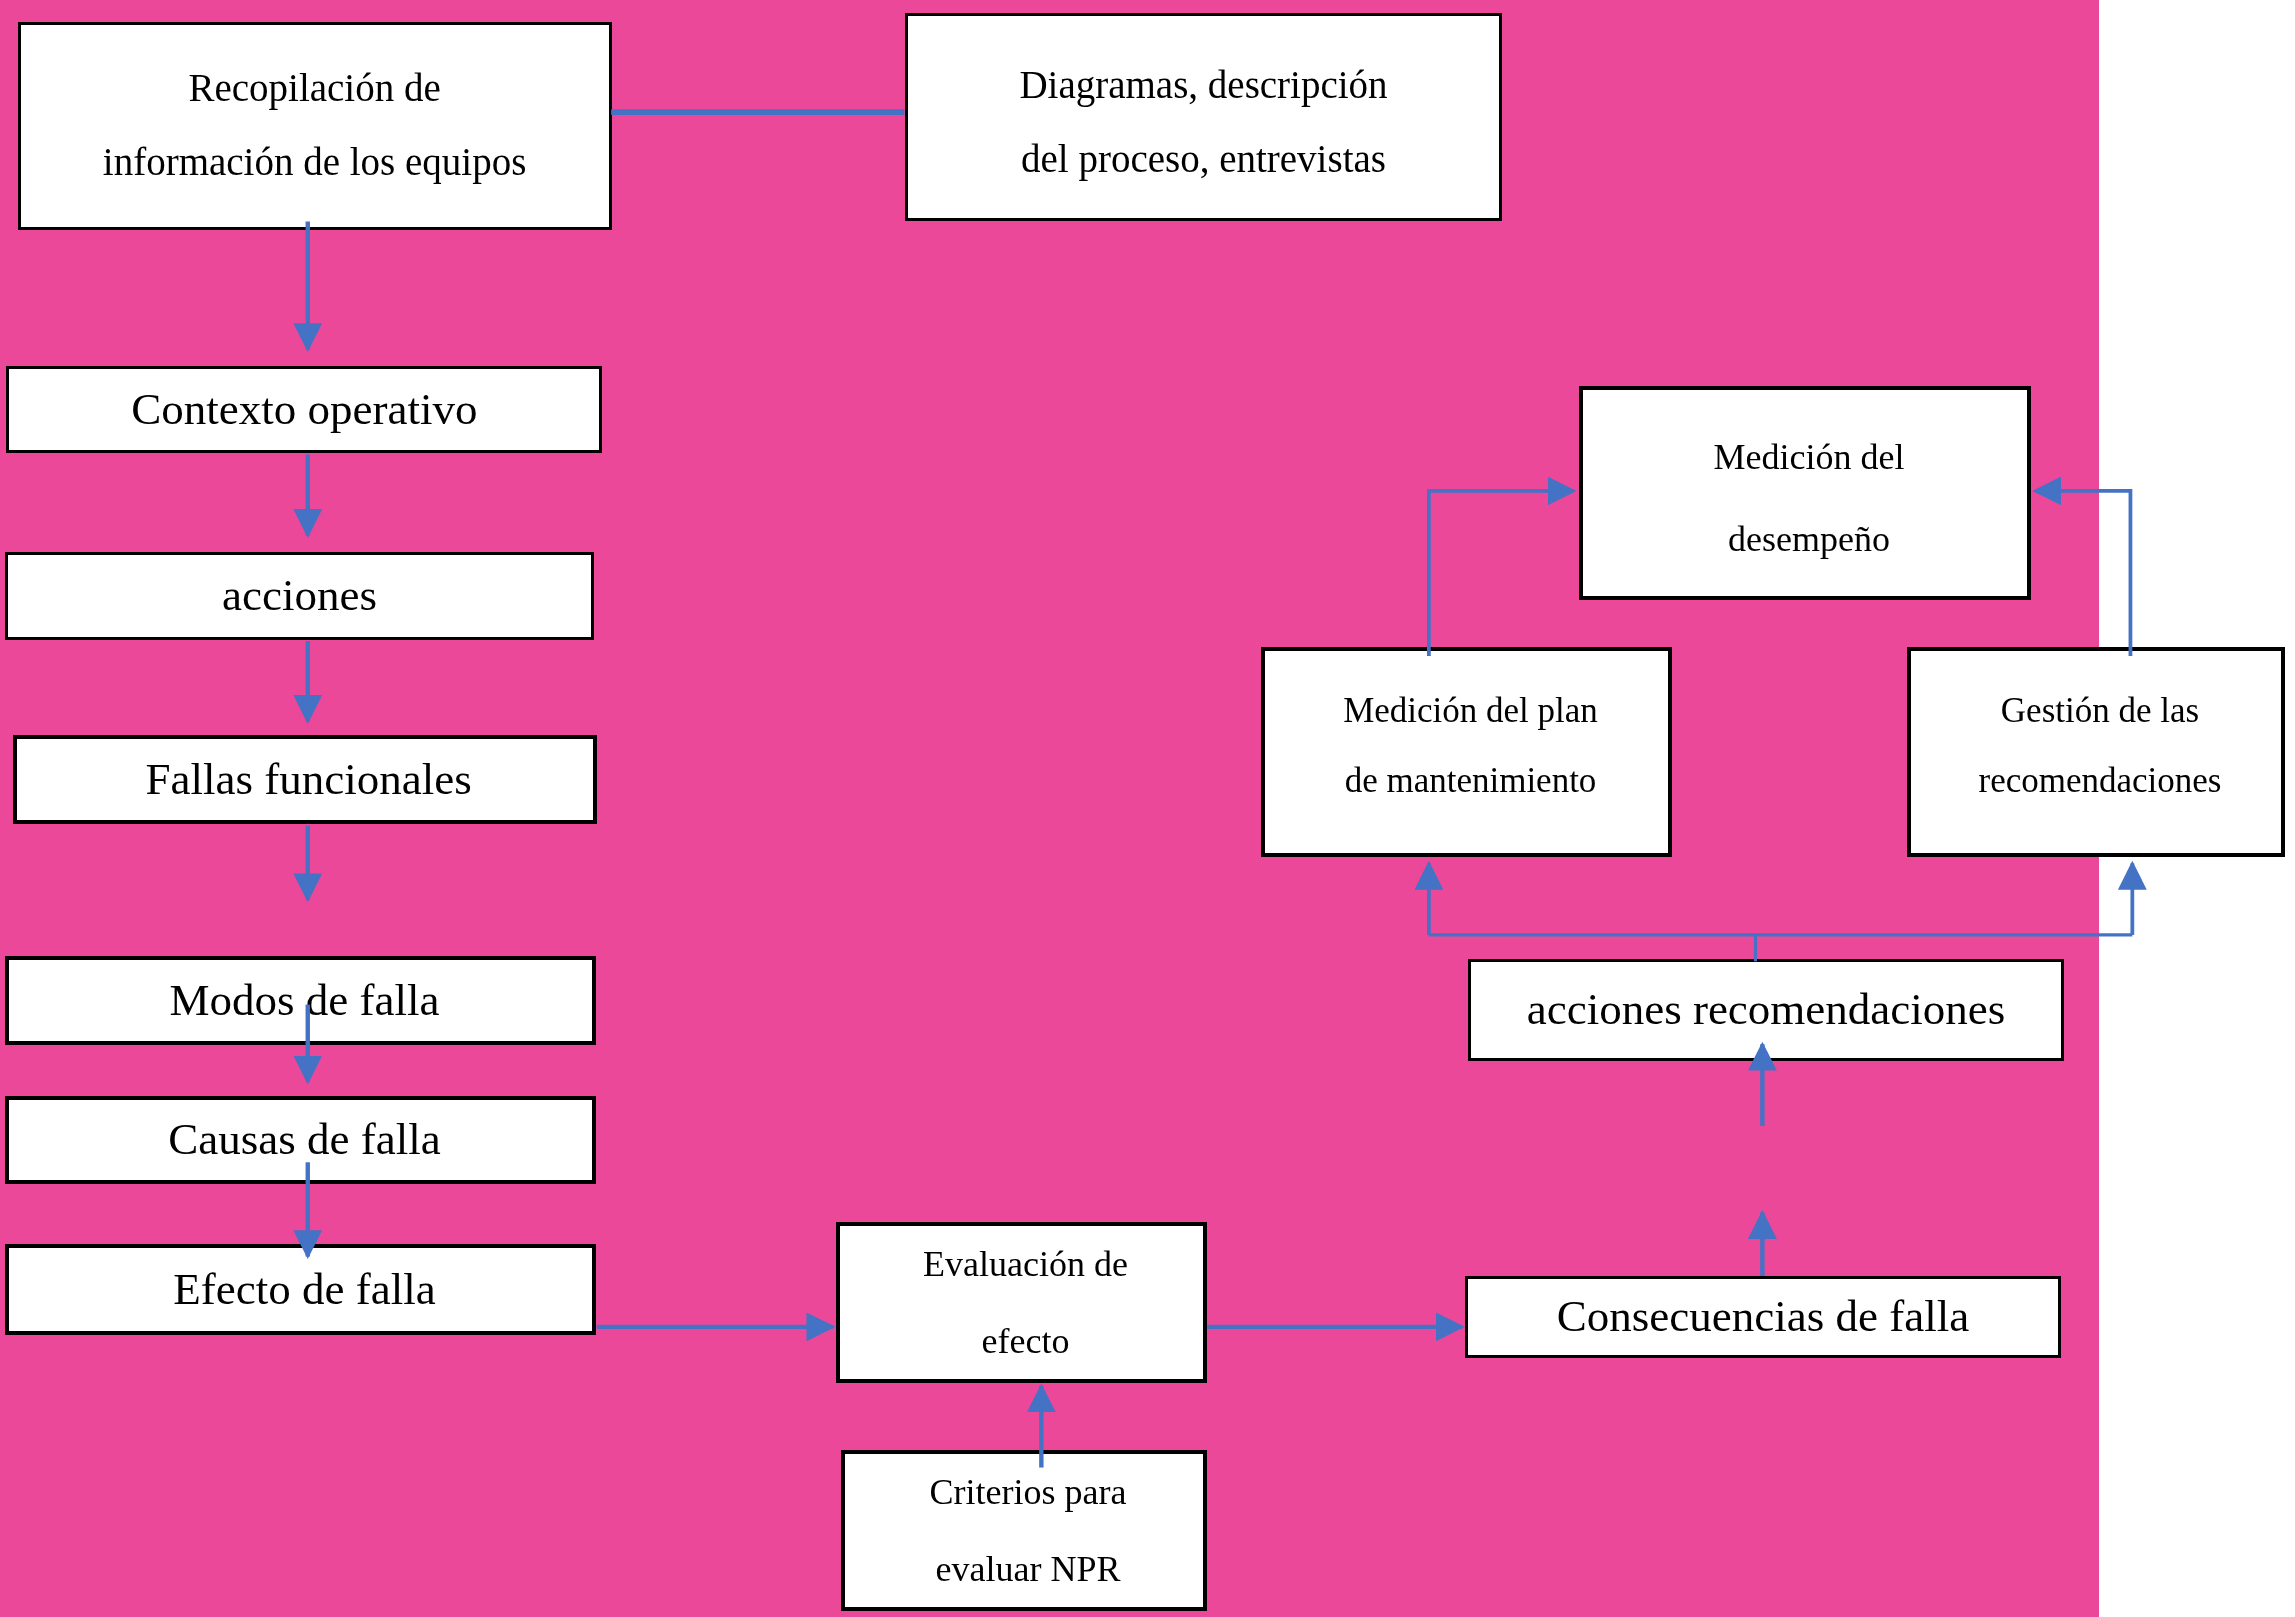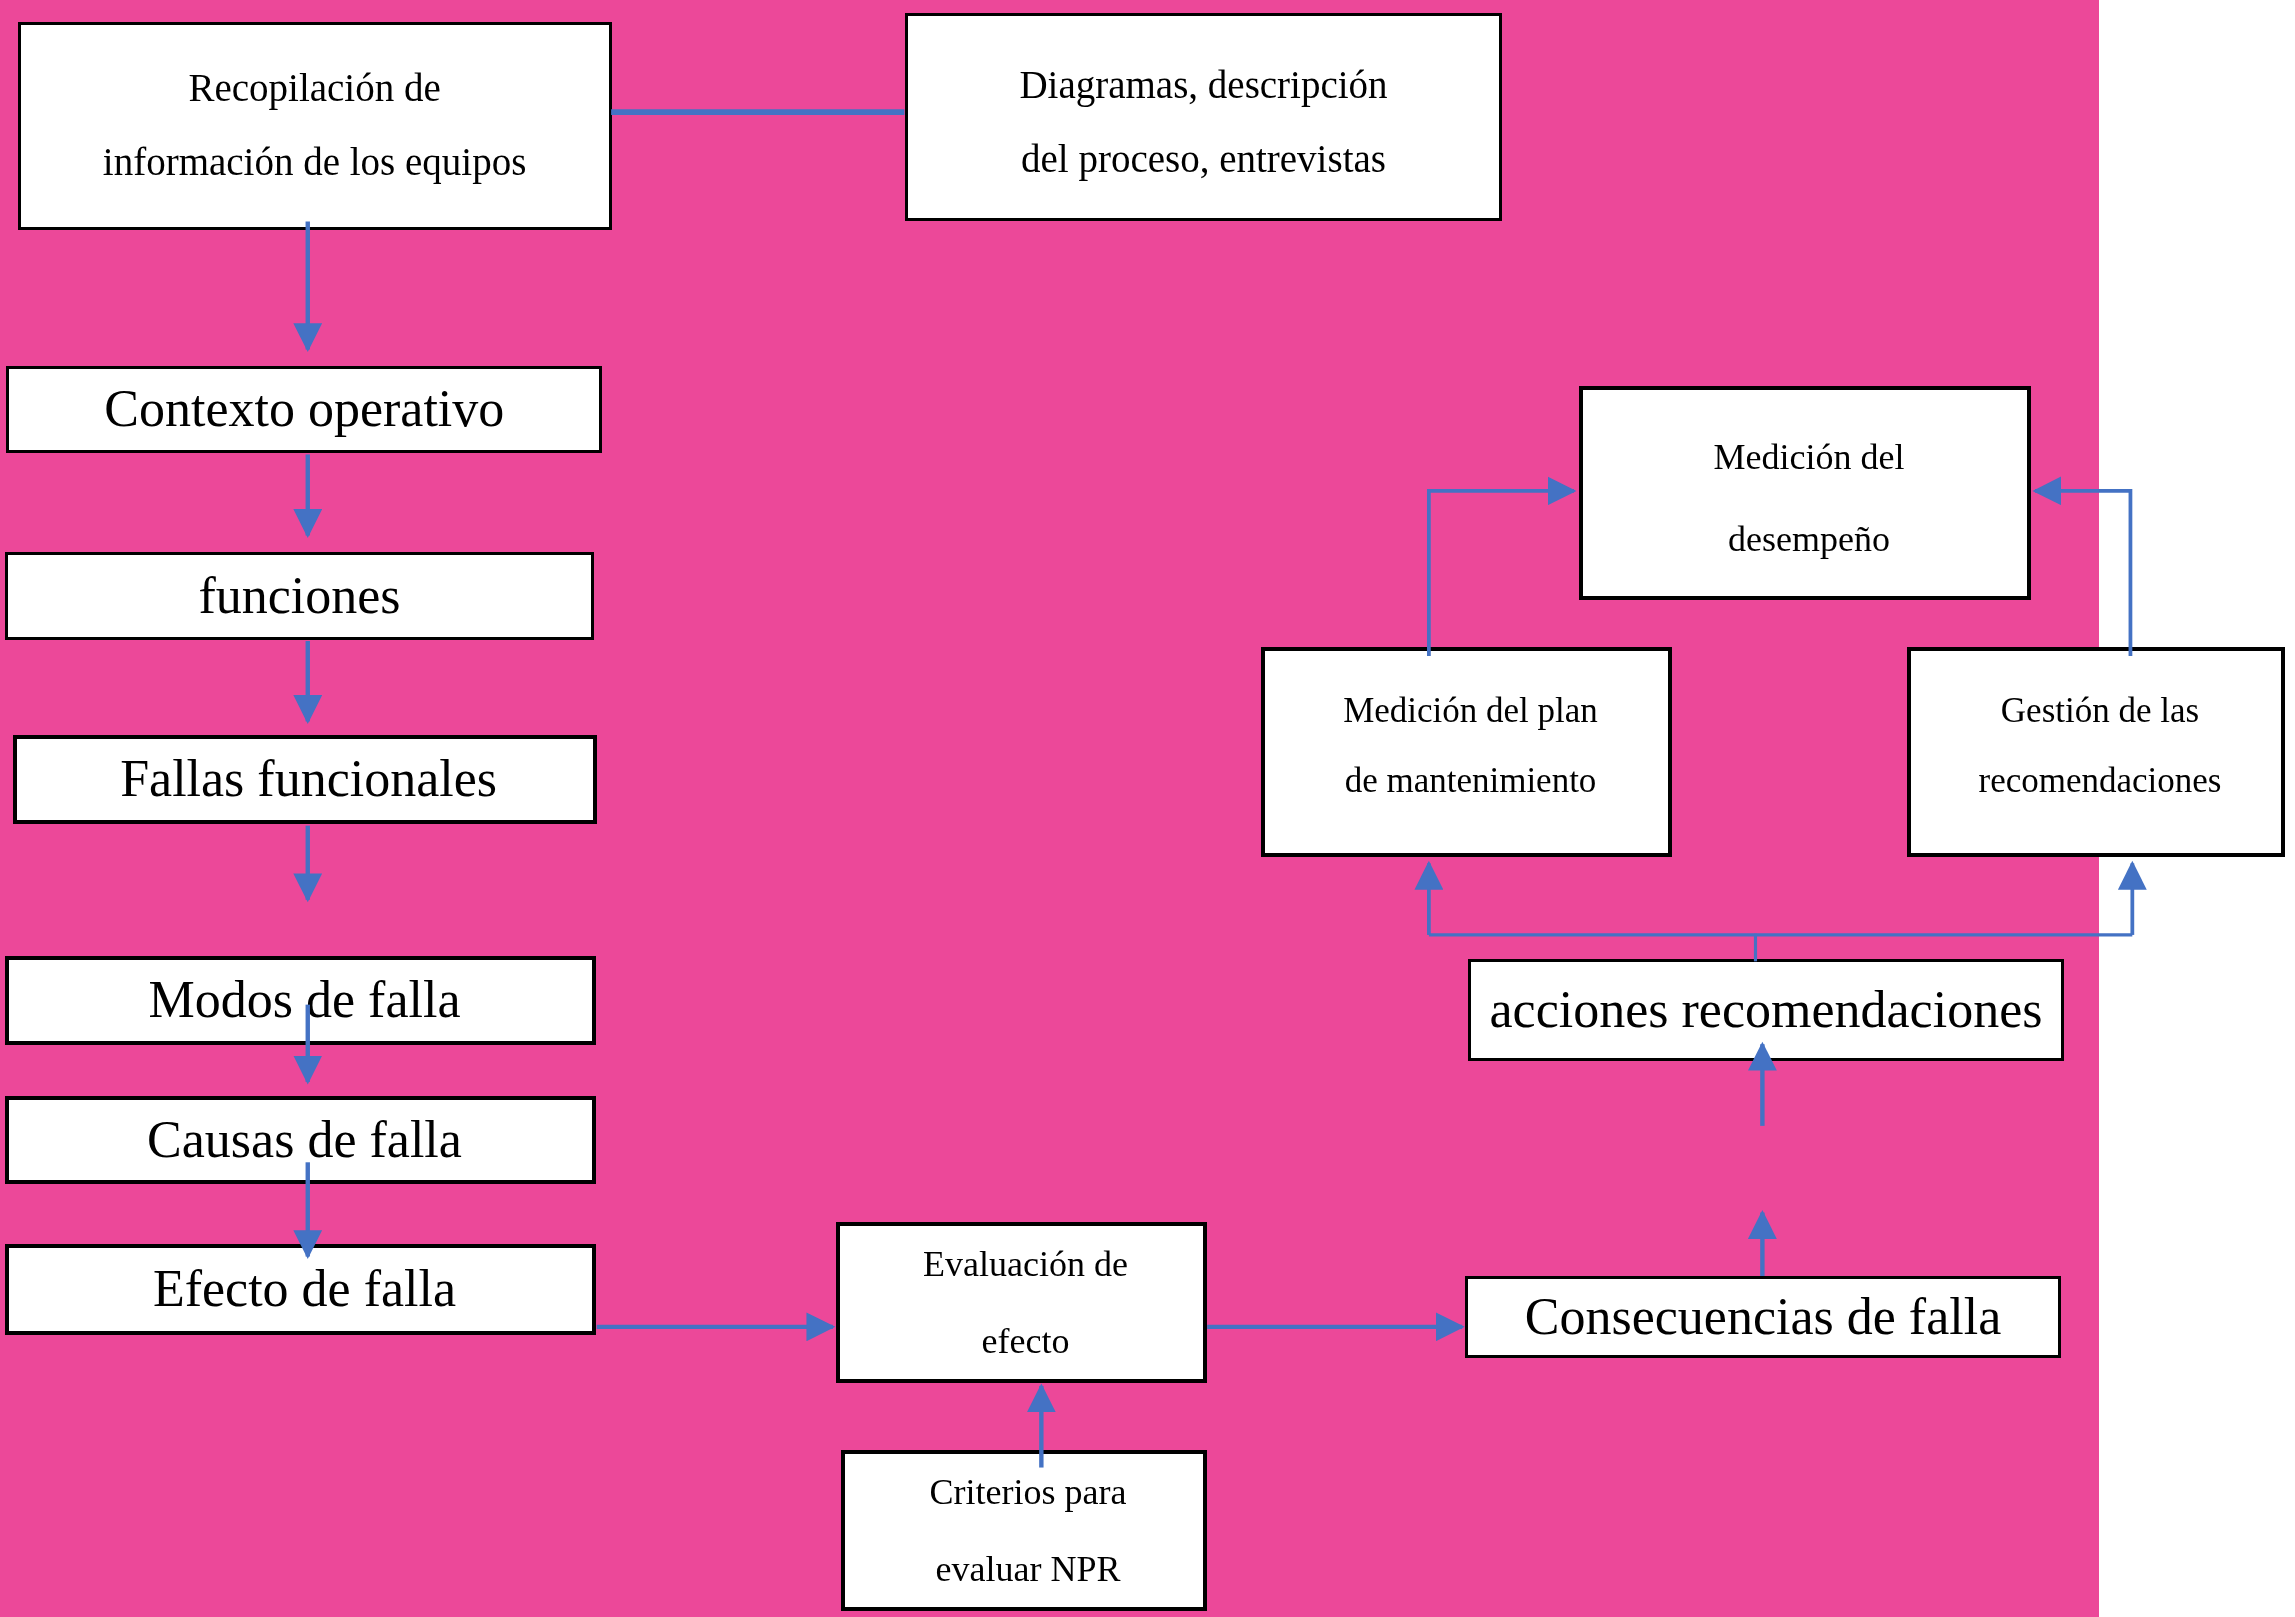--- a/index.html
+++ b/index.html
@@ -17,21 +17,21 @@
     border:3.1px solid #000000;
     display:flex;
     align-items:center;
     justify-content:center;
     text-align:center;
     white-space:pre-line;
     line-height:1.55;
   }
   .thick{border-width:4.4px;padding-left:8px;}
   .fs-a{font-size:39px;line-height:74px;}
-  .fs-b{font-size:52px;}
+  .fs-b{font-size:45px;}
   .fs-c{font-size:36px;line-height:77px;}
   .fs-d{font-size:35px;line-height:70px;}
   .top-align{align-items:flex-start;}
   
   #n-recopilacion { left:17.6px;   top:22px;   width:594px; height:208px; padding-top:26px;}
   #n-diagramas    { left:905px; top:12.6px;   width:597px; height:208px; padding-top:32px;}
   #n-contexto     { left:6.3px;   top:366px;  width:596px; height:87px;}
   #n-funciones    { left:5px;    top:552px;  width:589px; height:88px;}
   #n-fallas       { left:12.6px;   top:735px; width:584px; height:89px;}
   #n-modos        { left:5px;    top:956px; width:591px; height:89px;}
@@ -50,21 +50,21 @@
 </head>
 <body>
 
 <div id="canvas">
 
   <div class="node fs-a top-align" id="n-recopilacion">Recopilación de
 información de los equipos</div>
   <div class="node fs-a top-align" id="n-diagramas">Diagramas, descripción
 del proceso, entrevistas</div>
   <div class="node fs-b" id="n-contexto">Contexto operativo</div>
-  <div class="node fs-b" id="n-funciones">funciones</div>
+  <div class="node fs-b" id="n-funciones">acciones</div>
   <div class="node fs-b thick" id="n-fallas">Fallas funcionales</div>
   <div class="node fs-b thick" id="n-modos">Modos de falla</div>
   <div class="node fs-b thick" id="n-causas">Causas de falla</div>
   <div class="node fs-b thick" id="n-efecto">Efecto de falla</div>
   <div class="node fs-c thick" id="n-evaluacion">Evaluación de
 efecto</div>
   <div class="node fs-c thick" id="n-criterios">Criterios para
 evaluar NPR</div>
   <div class="node fs-b" id="n-consecuencias">Consecuencias de falla</div>
   <div class="node fs-b" id="n-acciones">acciones recomendaciones</div>

